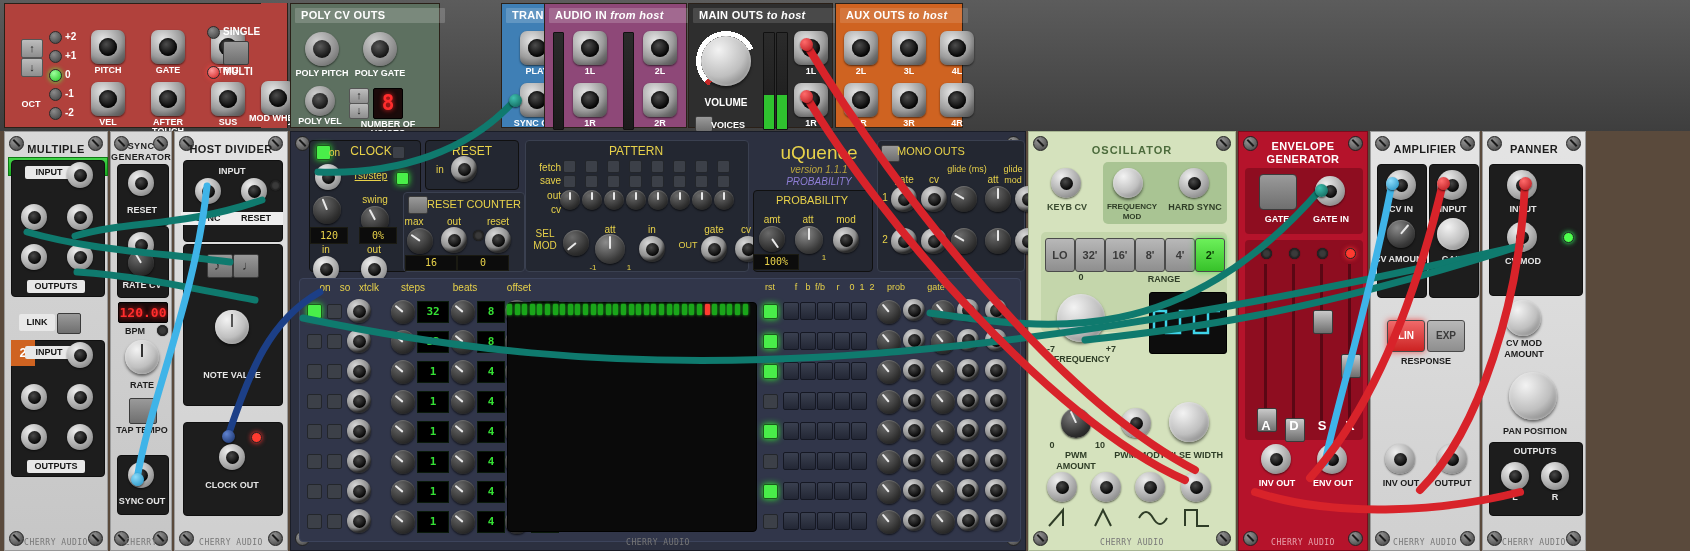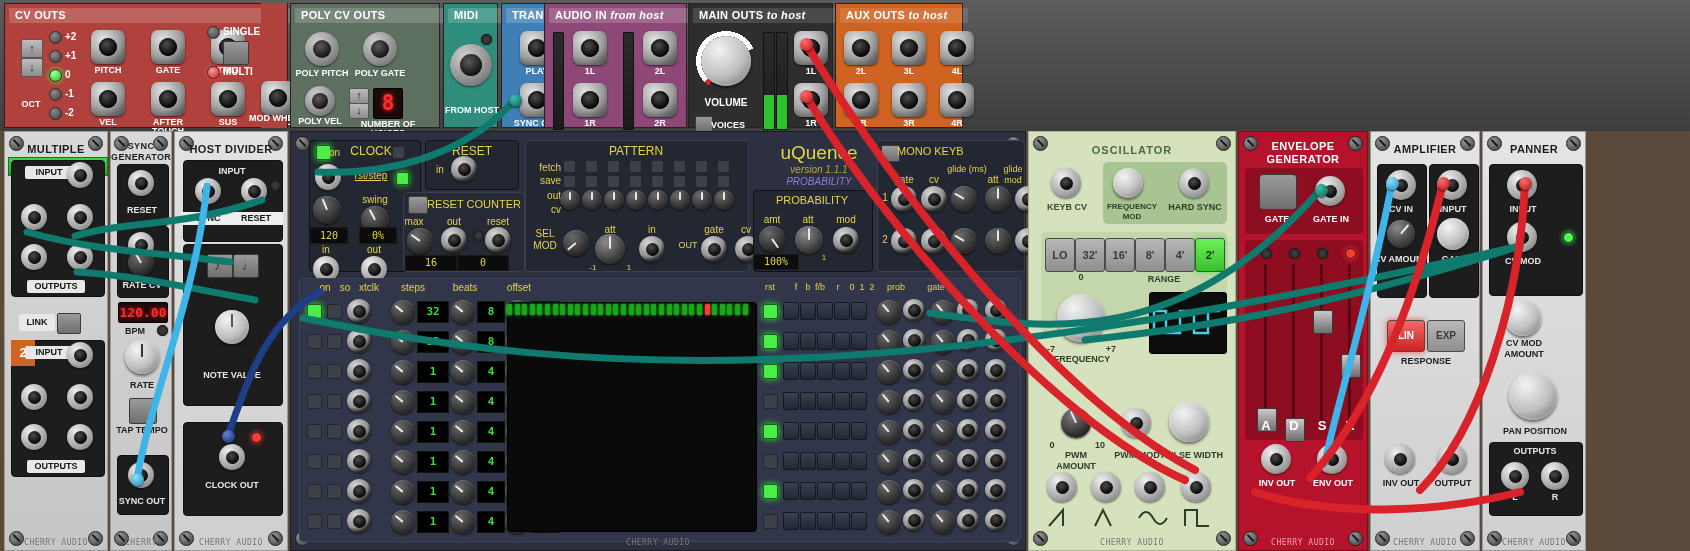--- a/index.html
+++ b/index.html
@@ -82,21 +82,20 @@
   .plug{position:absolute;width:13px;height:13px;border-radius:50%;box-shadow:0 1px 2px rgba(0,0,0,.7);}
 </style>
 </head>
 <body>
 
 <div id="app">
 
   <div id="iostrip">
 
     <div class="iopanel" style="left:4px;width:283px;background:#b1413c;">
-      <div class="iotitle band" style="width:270px;">CV OUTS</div>
       <div class="arrbtn" style="left:16px;top:35px;">↑</div>
       <div class="arrbtn" style="left:16px;top:54px;">↓</div>
       <div class="jlabel" style="left:8px;top:96px;width:36px;">OCT</div>
       <div class="radio" style="left:44px;top:27px;"></div>
       <div class="rlab" style="left:60px;top:27px;">+2</div>
       <div class="radio" style="left:44px;top:46px;"></div>
       <div class="rlab" style="left:60px;top:46px;">+1</div>
       <div class="radio on" style="left:44px;top:65px;"></div>
       <div class="rlab" style="left:60px;top:65px;">0</div>
       <div class="radio" style="left:44px;top:84px;"></div>
@@ -144,28 +143,20 @@
       <div class="dinjack" style="left:14px;top:82px;width:30px;height:30px;">
         <div style="position:absolute;left:7px;top:7px;width:16px;height:16px;border-radius:50%;background:radial-gradient(circle at 40% 35%,#5a5a5a,#111 75%);"></div>
       </div>
       <div class="jlabel" style="left:0px;top:113px;width:58px;">POLY VEL</div>
       <div class="arrbtn" style="left:58px;top:84px;width:18px;height:14px;line-height:13px;">↑</div>
       <div class="arrbtn" style="left:58px;top:99px;width:18px;height:14px;line-height:13px;">↓</div>
       <div class="seg" style="left:82px;top:84px;width:28px;height:29px;line-height:29px;font-size:21px;">8</div>
       <div class="jlabel" style="left:52px;top:116px;width:90px;">NUMBER OF VOICES</div>
     </div>
 
-    <div class="iopanel" style="left:443px;width:55px;background:#2e8d7d;">
-      <div class="iotitle band" style="width:43px;">MIDI</div>
-      <div class="led" style="left:37px;top:30px;"></div>
-      <div class="dinjack" style="left:6px;top:40px;width:42px;height:42px;">
-        <div style="position:absolute;left:10px;top:10px;width:22px;height:22px;border-radius:50%;background:radial-gradient(circle at 40% 35%,#5a5a5a,#0e0e0e 75%);"></div>
-      </div>
-      <div class="jlabel" style="left:-1px;top:102px;width:58px;">FROM HOST</div>
-    </div>
 
     <div class="iopanel" style="left:501px;width:140px;background:#3f7fb5;">
       <div class="iotitle band" style="width:128px;">TRANSPORT</div>
       <div class="jack" style="left:18px;top:27px;"></div>
       <div class="jlabel" style="left:8px;top:63px;width:54px;">PLAY</div>
       <div class="jack" style="left:78px;top:27px;"></div>
       <div class="jlabel" style="left:68px;top:63px;width:54px;">STOP</div>
       <div class="jack" style="left:18px;top:79px;"></div>
       <div class="jlabel" style="left:8px;top:115px;width:54px;">SYNC OUT</div>
       <div class="jack" style="left:78px;top:79px;"></div>
@@ -466,21 +457,21 @@
       <div class="dknob" style="left:504px;top:94px;width:28px;height:28px;background:radial-gradient(circle at 36% 28%,#8c8c8c,#3a3a3a 65%,#1d1d1d);">
           <i style="transform:rotate(0deg)"></i>
         </div>
       <div class="ylab" style="left:496px;top:121px;width:14px;font-size:8px;">-1</div>
       <div class="ylab" style="left:526px;top:121px;width:14px;font-size:8px;">1</div>
       <div class="ojack ring" style="left:542px;top:95px;"></div>
       <div class="yelval" style="left:462px;top:122px;width:44px;height:14px;line-height:14px;">100%</div>
 
       <div class="panel" style="left:586px;top:8px;width:146px;height:130px;background:#232731;border-color:#3a4050;"></div>
       <div class="sqbtn" style="left:590px;top:13px;width:17px;height:15px;"></div>
-      <div class="ylab" style="left:606px;top:13px;width:126px;font-size:11px;text-align:left;">MONO KEYB</div>
+      <div class="ylab" style="left:606px;top:13px;width:126px;font-size:11px;text-align:left;">MONO OUTS</div>
       <div class="ylab" style="left:598px;top:42px;width:30px;">gate</div>
       <div class="ylab" style="left:628px;top:42px;width:30px;">cv</div>
       <div class="ylab" style="left:656px;top:32px;width:40px;line-height:11px;font-size:9px;">glide (ms)</div>
       <div class="ylab" style="left:690px;top:42px;width:24px;">att</div>
       <div class="ylab" style="left:706px;top:32px;width:32px;line-height:11px;font-size:9px;">glide mod</div>
       <div class="ylab" style="left:588px;top:60px;width:12px;">1</div>
       <div class="ojack ring" style="left:600px;top:54px;"></div>
       <div class="ojack ring" style="left:630px;top:54px;"></div>
       <div class="dknob" style="left:660px;top:54px;width:26px;height:26px;">
           <i style="transform:rotate(-60deg)"></i>

